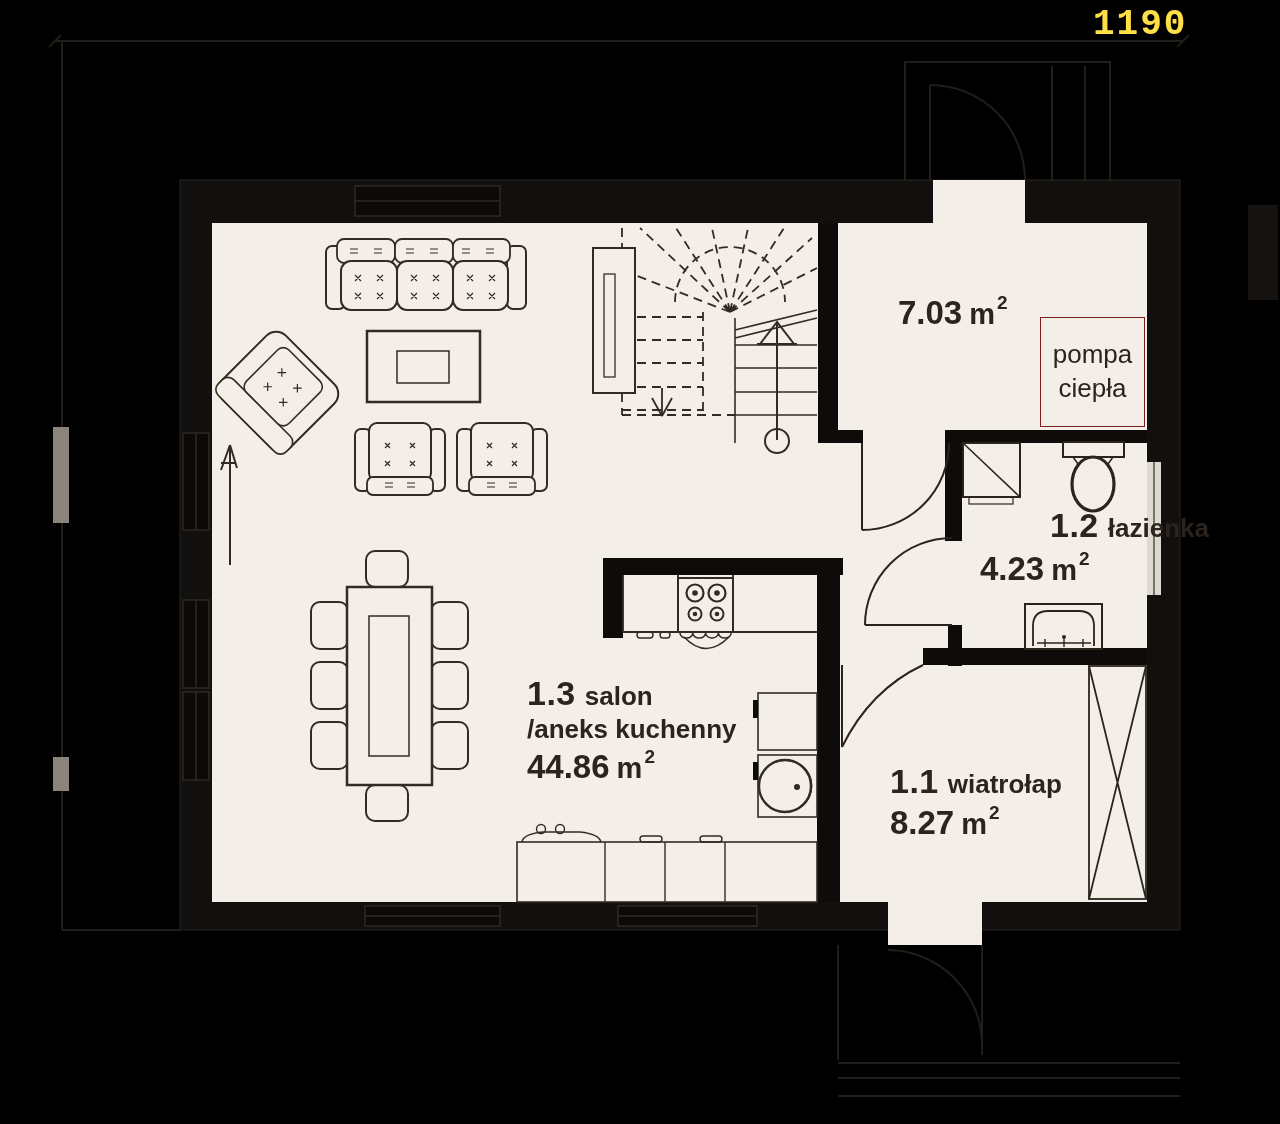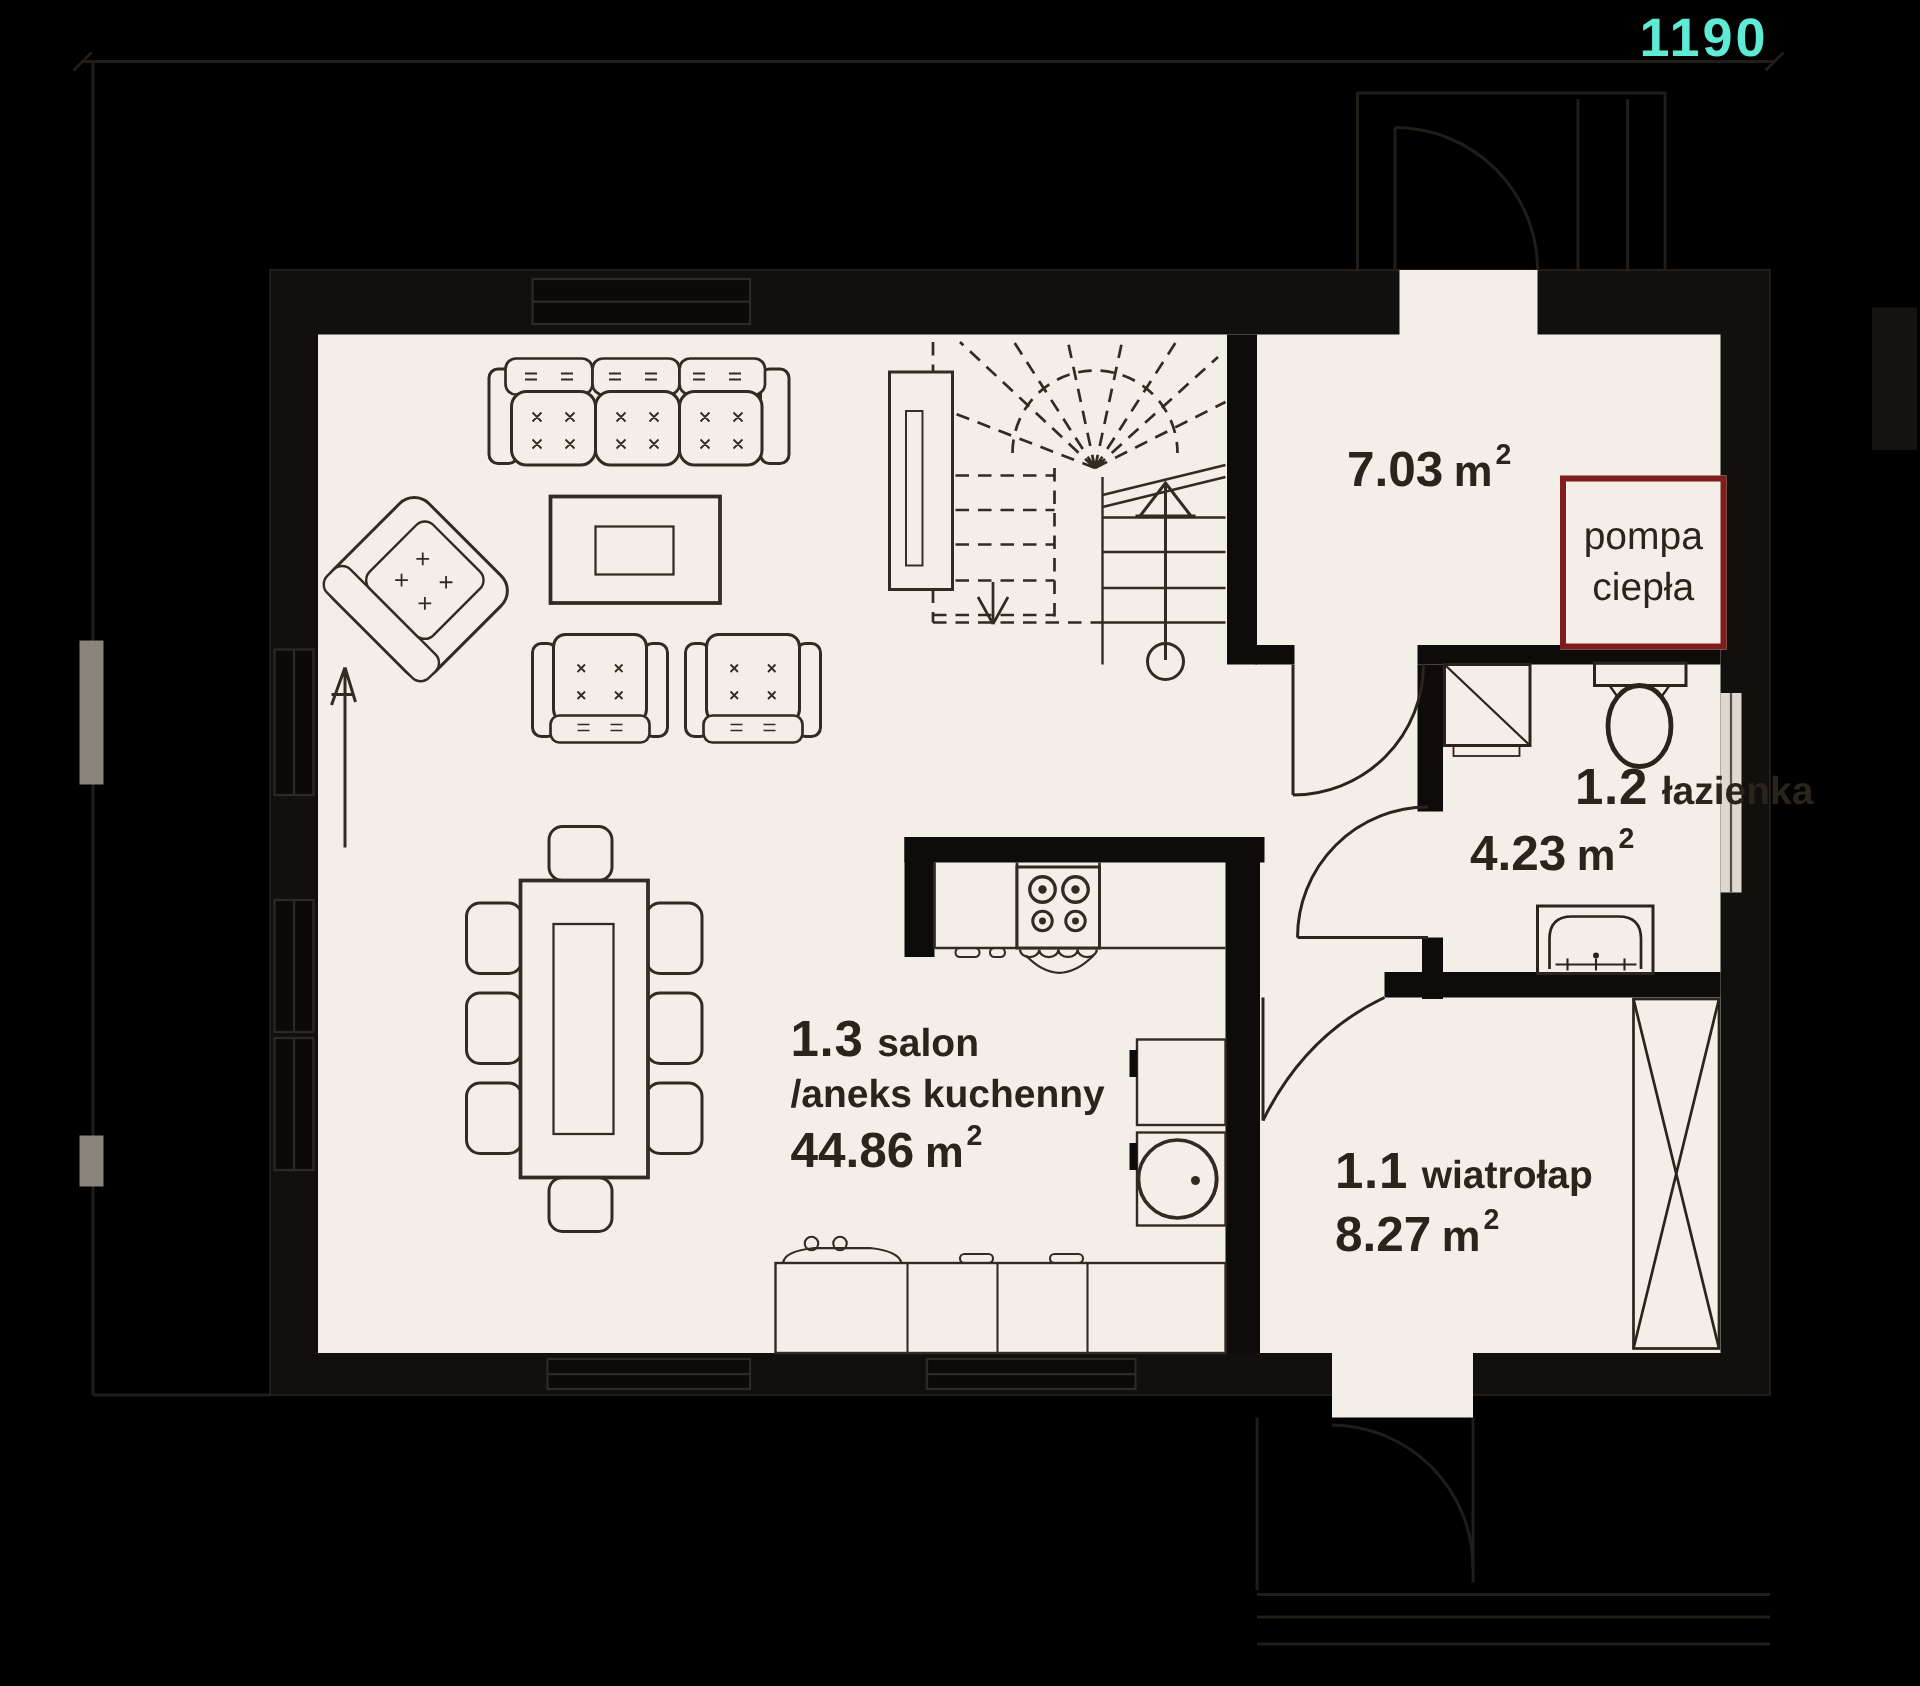--- a/index.html
+++ b/index.html
@@ -7,24 +7,24 @@
          font-family:"Liberation Sans",sans-serif;}
   #plan-svg{position:absolute;left:0;top:0;}
   .lbl{position:absolute;color:#2b241d;white-space:nowrap;line-height:1;}
   .num{font-weight:bold;font-size:34px;letter-spacing:0.5px;}
   .rname{font-weight:bold;font-size:26px;margin-left:9px;}
   .rname2{font-weight:bold;font-size:26px;}
   .area{font-weight:bold;font-size:33px;}
   .area .unit{font-size:29px;margin-left:7px;}
   .area sup{font-size:19px;position:relative;top:-3px;left:2px;}
   #heatpump-box{position:absolute;left:1040px;top:317px;width:103px;height:108px;
-    border:4px solid #7f1d1d;background:#f3efe8;display:flex;flex-direction:column;
+    border:1px solid #7f1d1d;background:#f3efe8;display:flex;flex-direction:column;
     align-items:center;justify-content:center;color:#2b241d;font-size:26px;line-height:1.3;}
-  #dim-top{position:absolute;left:1093px;top:4px;color:#5eead4;font-size:36px;
-    font-weight:bold;letter-spacing:2px;}
+  #dim-top{position:absolute;left:1093px;top:4px;color:#fde047;font-size:36px;
+    font-weight:bold;letter-spacing:2px;font-family:Liberation Mono, monospace;}
 </style>
 </head>
 <body>
 
 <div id="stage">
 
 <svg id="plan-svg" width="1280" height="1124" viewBox="0 0 1280 1124">
 
   <g stroke="#211d18" stroke-width="2" fill="none">
     <path d="M55,41 H1183"></path>

